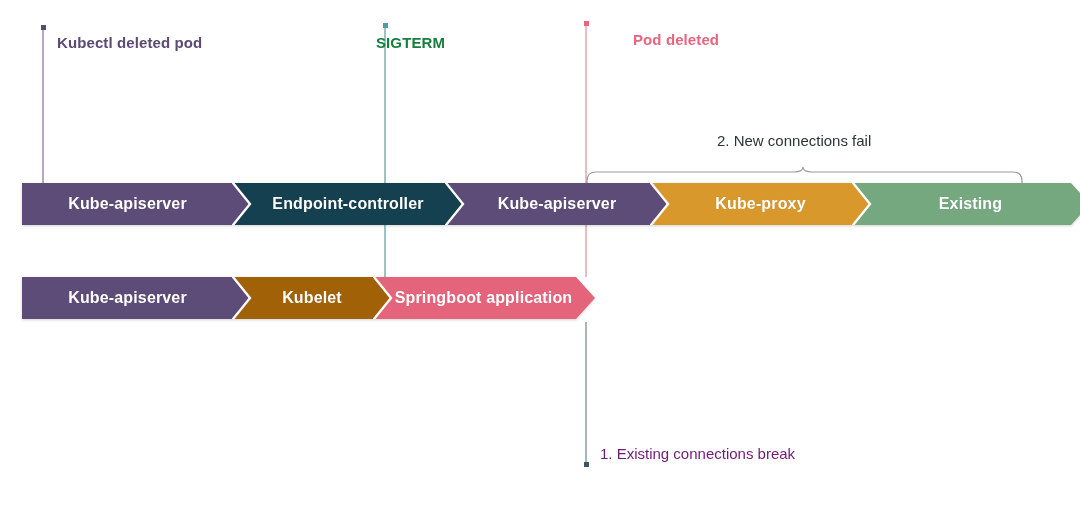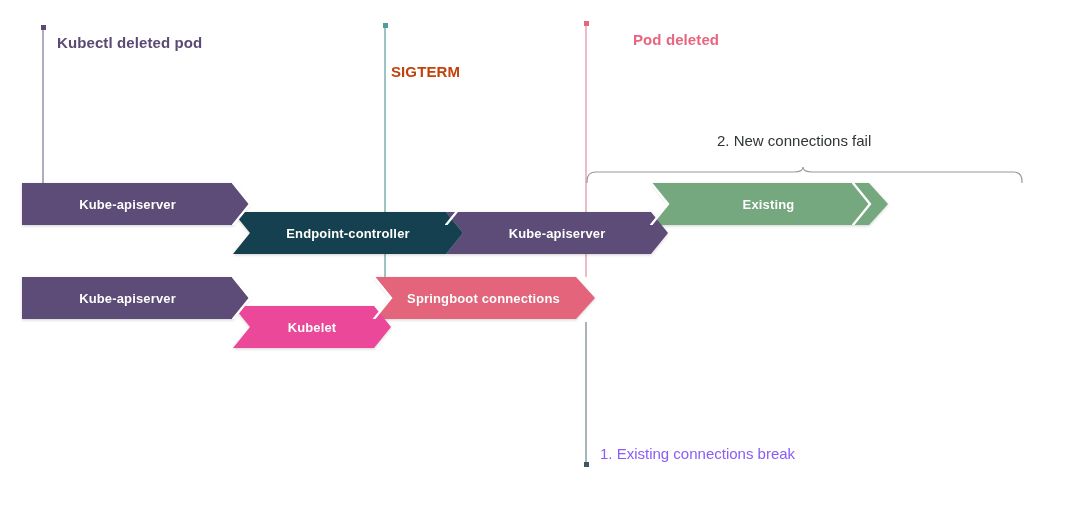--- a/index.html
+++ b/index.html
@@ -57,38 +57,37 @@
     height: 42px;
     filter: drop-shadow(0 1px 1.5px rgba(0,0,0,0.18));
   }
   .seg {
     position: relative;
     height: 42px;
     display: flex;
     align-items: center;
     justify-content: center;
     color: #ffffff;
-    font-size: 13px;
+    font-size: 16px;
     font-weight: bold;
     letter-spacing: 0.15px;
     white-space: nowrap;
     box-sizing: border-box;
   }
   
   .seg.first {
     clip-path: polygon(0 0, calc(100% - 17px) 0, 100% 50%, calc(100% - 17px) 100%, 0 100%);
     padding-right: 17px;
   }
   
   .seg.mid {
     clip-path: polygon(0 0, calc(100% - 17px) 0, 100% 50%, calc(100% - 17px) 100%, 0 100%, 17px 50%);
     margin-left: -17px;
     padding-left: 17px;
     padding-right: 17px;
-    margin-top: 29px;
   }
   
   .seg.last {
     clip-path: polygon(0 0, calc(100% - 19px) 0, 100% 50%, calc(100% - 19px) 100%, 0 100%, 17px 50%);
     margin-left: -17px;
     padding-left: 17px;
     padding-right: 19px;
   }
   .seg .seg-label {
     position: relative;
@@ -110,69 +109,72 @@
 <body>
 
 <div class="canvas">
 
   <div id="events-layer">
       <div class="marker-line" style="left: 42px; top: 27px; height: 156px; background: rgb(179, 170, 189);"></div>
       <div class="marker-dot" style="left: 40.5px; top: 25px; background: rgb(91, 74, 115);"></div>
       <div class="event-label" style="left: 57px; top: 34px; color: rgb(91, 74, 115);">Kubectl deleted pod</div>
       <div class="marker-line" style="left: 384px; top: 25px; height: 252px; background: rgb(157, 196, 196);"></div>
       <div class="marker-dot" style="left: 382.5px; top: 23px; background: rgb(79, 157, 157);"></div>
-      <div class="event-label" style="left: 391px; top: 34px; color: #c2410c; margin-top: 29px;">SIGTERM</div>
+      <div class="event-label" style="left: 376px; top: 34px; color: #15803d;">SIGTERM</div>
       <div class="marker-line" style="left: 585px; top: 23px; height: 254px; background: rgb(239, 185, 197);"></div>
       <div class="marker-dot" style="left: 583.5px; top: 21px; background: rgb(232, 101, 127);"></div>
       <div class="event-label" style="left: 601px; top: 31px; color: rgb(232, 101, 127); margin-left: 32px;">Pod deleted</div>
     </div>
 
   <div id="trailing-layer">
       <div class="marker-line" style="left: 585px; top: 322px; height: 143px; background: rgb(168, 180, 186);"></div>
       <div class="marker-dot" style="left: 583.5px; top: 462px; background: rgb(62, 86, 99);"></div>
     </div>
 
   <div id="brace-layer">
       <svg width="1080" height="511" style="position: absolute; left: 0px; top: 0px; pointer-events: none;">
         <path d="M 587 183 L 587 181 Q 587 172 596 172 L 794 172 Q 803 172 803 167 Q 803 172 812 172 L 1013 172 Q 1022 172 1022 181 L 1022 183" fill="none" stroke="#9a9a9a" stroke-width="1.2"></path>
       </svg>
     </div>
 
   <div id="annotations-layer">
       <div class="annotation" style="left: 717px; top: 132px; color: rgb(47, 52, 55);">2. New connections fail</div>
-      <div class="annotation" style="left: 600px; top: 445px; color: #8b5cf6; text-align: right;">1. Existing connections break</div>
+      <div class="annotation" style="left: 600px; top: 445px; color: #701a75; text-align: right;">1. Existing connections break</div>
     </div>
 
   <div id="flows-layer">
       <div class="flow-bar" style="left: 22px; top: 183px;">
         <div class="seg first" style="width: 228px; background: rgb(93, 76, 119); z-index: 5;">
           <span class="seg-label">Kube-apiserver</span>
         </div>
         <div class="seg mid" style="width: 230px; background: rgb(20, 64, 79); z-index: 4;">
           <span class="seg-label">Endpoint-controller</span>
         </div>
         <div class="seg mid" style="width: 222px; background: rgb(93, 76, 119); z-index: 3;">
           <span class="seg-label">Kube-apiserver</span>
         </div>
+        <div class="seg mid" style="width: 219px; background: rgb(216, 152, 43); z-index: 2;">
+          <span class="seg-label">Kube-proxy</span>
+        </div>
         <div class="seg last" style="width: 237px; background: rgb(118, 168, 128); z-index: 1;">
           <span class="seg-label">Existing</span>
         </div>
       </div>
       <div class="gap-shape" style="left: 231.5px; top: 183px;"></div>
       <div class="gap-shape" style="left: 444.5px; top: 183px;"></div>
       <div class="gap-shape" style="left: 649.5px; top: 183px;"></div>
       <div class="gap-shape" style="left: 851.5px; top: 183px;"></div>
       <div class="flow-bar" style="left: 22px; top: 277px;">
         <div class="seg first" style="width: 228px; background: rgb(93, 76, 119); z-index: 3;">
           <span class="seg-label">Kube-apiserver</span>
         </div>
-        <div class="seg mid" style="width: 158px; background: #ec4899; z-index: 2;">
+        <div class="seg mid" style="width: 158px; background: #a16207; z-index: 2;">
           <span class="seg-label">Kubelet</span>
         </div>
         <div class="seg last" style="width: 221px; background: rgb(228, 101, 123); z-index: 1;">
-          <span class="seg-label">Springboot connections</span>
+          <span class="seg-label">Springboot application</span>
         </div>
       </div>
       <div class="gap-shape" style="left: 231.5px; top: 277px;"></div>
       <div class="gap-shape" style="left: 372.5px; top: 277px;"></div>
     </div>
 
 </div>
 
 </body></html>

